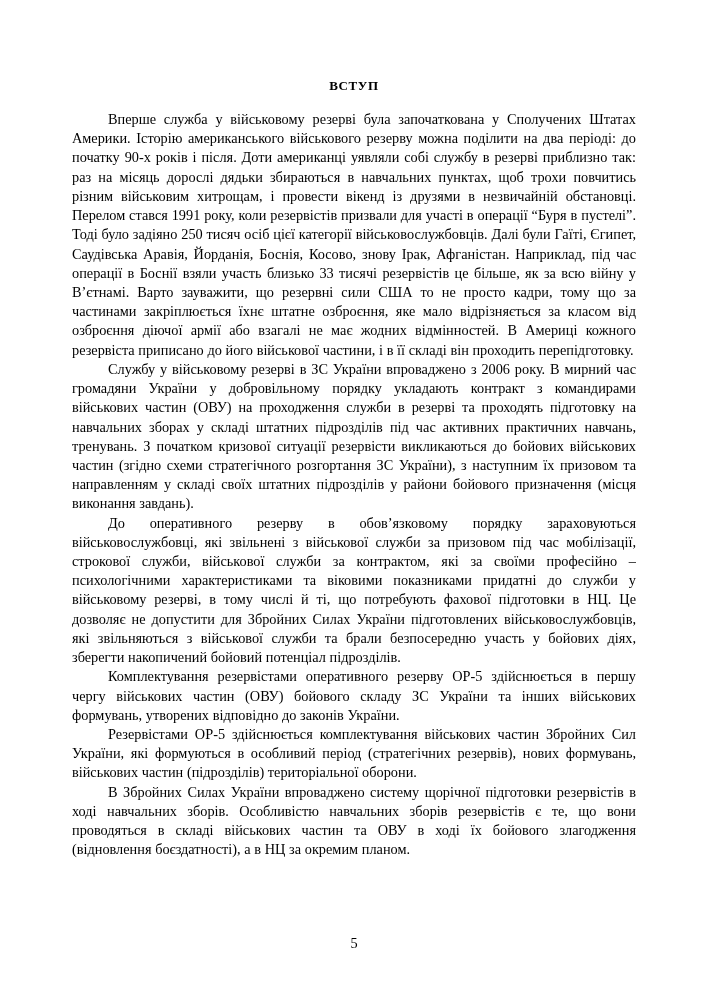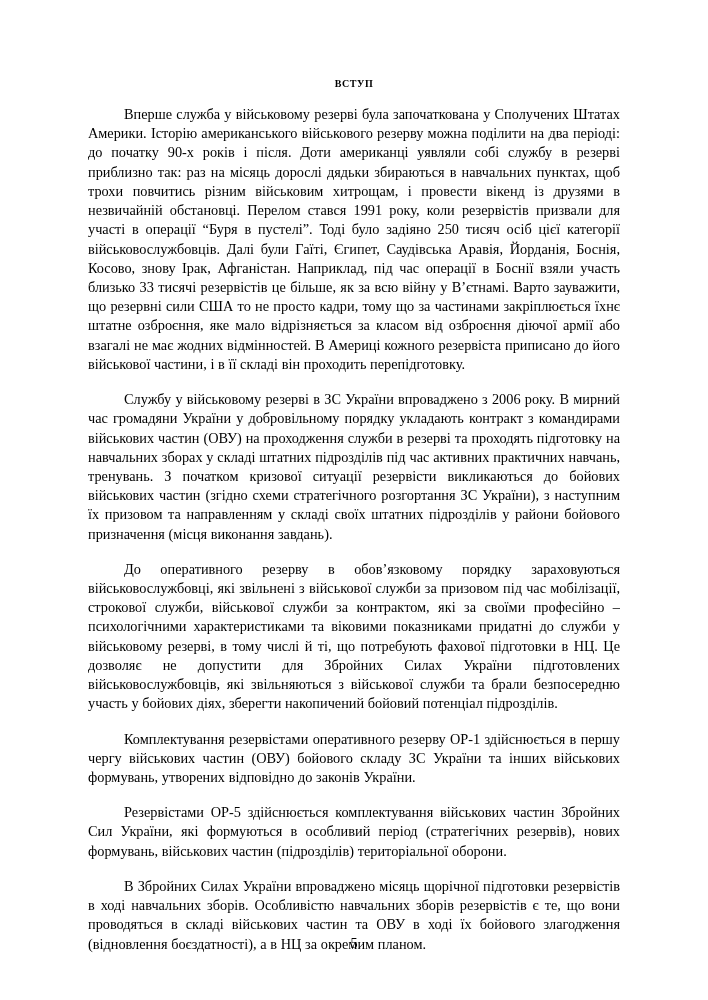--- a/index.html
+++ b/index.html
@@ -18,26 +18,26 @@
   .page {
     width: 708px;
     height: 1000px;
     box-sizing: border-box;
     padding: 78px 72px 0 72px;
     position: relative;
   }
   .doc-title {
     text-align: center;
     font-weight: bold;
-    font-size: 10px;
+    font-size: 13px;
     letter-spacing: 0.6px;
     margin: 0 0 16px 0;
   }
   .body-text p {
-    margin: 16px;
+    margin: 0;
     text-align: justify;
     text-indent: 36px;
     font-size: 14.3px;
     line-height: 1.345;
     hyphens: none;
     word-spacing: 0.1px;
   }
   .page-number {
     position: absolute;
     left: 0;
@@ -51,20 +51,20 @@
 <body>
 
 <div class="page">
 
   <h1 class="doc-title">ВСТУП</h1>
 
   <div class="body-text">
     <p>Вперше служба у військовому резерві була започаткована у Сполучених Штатах Америки. Історію американського військового резерву можна поділити на два періоді: до початку 90-х років і після. Доти американці уявляли собі службу в резерві приблизно так: раз на місяць дорослі дядьки збираються в навчальних пунктах, щоб трохи повчитись різним військовим хитрощам, і провести вікенд із друзями в незвичайній обстановці. Перелом стався 1991 року, коли резервістів призвали для участі в операції “Буря в пустелі”. Тоді було задіяно 250 тисяч осіб цієї категорії військовослужбовців. Далі були Гаїті, Єгипет, Саудівська Аравія, Йорданія, Боснія, Косово, знову Ірак, Афганістан. Наприклад, під час операції в Боснії взяли участь близько 33 тисячі резервістів це більше, як за всю війну у В’єтнамі. Варто зауважити, що резервні сили США то не просто кадри, тому що за частинами закріплюється їхнє штатне озброєння, яке мало відрізняється за класом від озброєння діючої армії або взагалі не має жодних відмінностей. В Америці кожного резервіста приписано до його військової частини, і в її складі він проходить перепідготовку.</p>
     <p>Службу у військовому резерві в ЗС України впроваджено з 2006 року. В мирний час громадяни України у добровільному порядку укладають контракт з командирами військових частин (ОВУ) на проходження служби в резерві та проходять підготовку на навчальних зборах у складі штатних підрозділів під час активних практичних навчань, тренувань. З початком кризової ситуації резервісти викликаються до бойових військових частин (згідно схеми стратегічного розгортання ЗС України), з наступним їх призовом та направленням у складі своїх штатних підрозділів у райони бойового призначення (місця виконання завдань).</p>
     <p>До оперативного резерву в обов’язковому порядку зараховуються військовослужбовці, які звільнені з військової служби за призовом під час мобілізації, строкової служби, військової служби за контрактом, які за своїми професійно – психологічними характеристиками та віковими показниками придатні до служби у військовому резерві, в тому числі й ті, що потребують фахової підготовки в НЦ. Це дозволяє не допустити для Збройних Силах України підготовлених військовослужбовців, які звільняються з військової служби та брали безпосередню участь у бойових діях, зберегти накопичений бойовий потенціал підрозділів.</p>
-    <p>Комплектування резервістами оперативного резерву ОР-1 здійснюється в першу чергу військових частин (ОВУ) бойового складу ЗС України та інших військових формувань, утворених відповідно до законів України.</p>
+    <p>Комплектування резервістами оперативного резерву ОР-5 здійснюється в першу чергу військових частин (ОВУ) бойового складу ЗС України та інших військових формувань, утворених відповідно до законів України.</p>
     <p>Резервістами ОР-5 здійснюється комплектування військових частин Збройних Сил України, які формуються в особливий період (стратегічних резервів), нових формувань, військових частин (підрозділів) територіальної оборони.</p>
-    <p>В Збройних Силах України впроваджено місяць щорічної підготовки резервістів в ході навчальних зборів. Особливістю навчальних зборів резервістів є те, що вони проводяться в складі військових частин та ОВУ в ході їх бойового злагодження (відновлення боєздатності), а в НЦ за окремим планом.</p>
+    <p>В Збройних Силах України впроваджено систему щорічної підготовки резервістів в ході навчальних зборів. Особливістю навчальних зборів резервістів є те, що вони проводяться в складі військових частин та ОВУ в ході їх бойового злагодження (відновлення боєздатності), а в НЦ за окремим планом.</p>
   </div>
 
   <div class="page-number">5</div>
 
 </div>
 
 </body></html>

